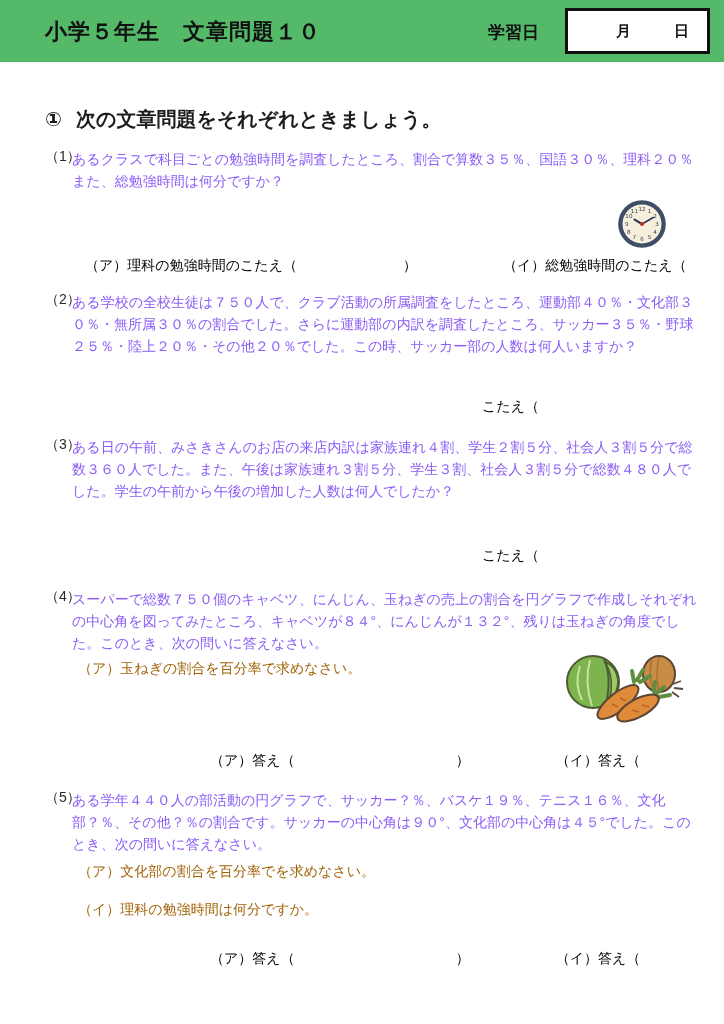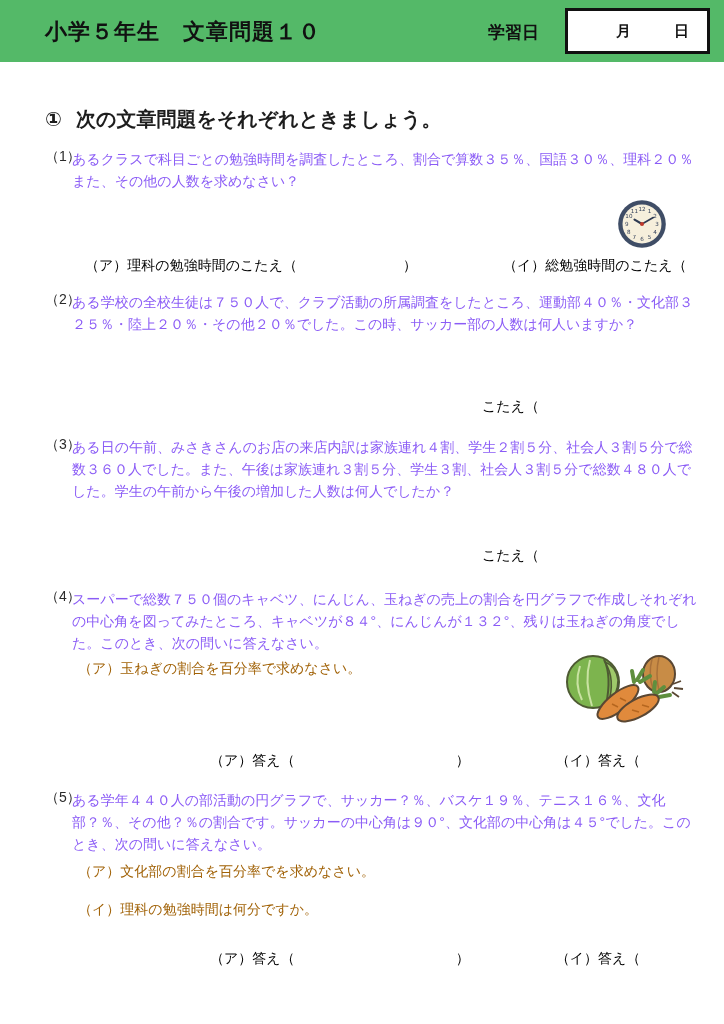--- a/index.html
+++ b/index.html
@@ -60,21 +60,21 @@
   </div>
 
   <div class="abs instruction">
     <span class="circ">①</span><span>次の文章問題をそれぞれときましょう。</span>
   </div>
 
   <div class="abs" style="top:148px; left:0; width:724px;">
     <span class="problem-number">（1）</span>
     <div class="plines">
       <div class="pline">あるクラスで科目ごとの勉強時間を調査したところ、割合で算数３５％、国語３０％、理科２０％</div>
-      <div class="pline">また、その他の人数を求めなさい？</div>
+      <div class="pline">また、総勉強時間は何分ですか？</div>
     </div>
   </div>
 
   <div class="clock-wrap">
     <svg width="52" height="52" viewBox="0 0 48 48">
       <circle cx="24" cy="24" r="22" fill="#3f4d66"></circle>
       <circle cx="24" cy="24" r="18" fill="#f6efdc"></circle>
       <g font-size="5.2" fill="#33405a" text-anchor="middle" font-family="'DejaVu Sans',sans-serif">
         <text x="24" y="12">12</text>
           <text x="31" y="13.8">1</text>
@@ -102,20 +102,21 @@
     <span class="row-spacer"></span>
     <span>（イ）総勉強時間のこたえ（</span>
     <span class="blank-md"></span>
     <span>）</span>
   </div>
 
   <div class="abs" style="top:291px; left:0; width:724px;">
     <span class="problem-number">（2）</span>
     <div class="plines">
       <div class="pline">ある学校の全校生徒は７５０人で、クラブ活動の所属調査をしたところ、運動部４０％・文化部３</div>
+      <div class="pline">０％・無所属３０％の割合でした。さらに運動部の内訳を調査したところ、サッカー３５％・野球</div>
       <div class="pline">２５％・陸上２０％・その他２０％でした。この時、サッカー部の人数は何人いますか？</div>
     </div>
   </div>
   <div class="answer-row" style="top:398px; left:482px;">
     <span>こたえ（</span>
     <span class="blank-xl"></span>
     <span>）</span>
   </div>
 
   <div class="abs" style="top:436px; left:0; width:724px;">

